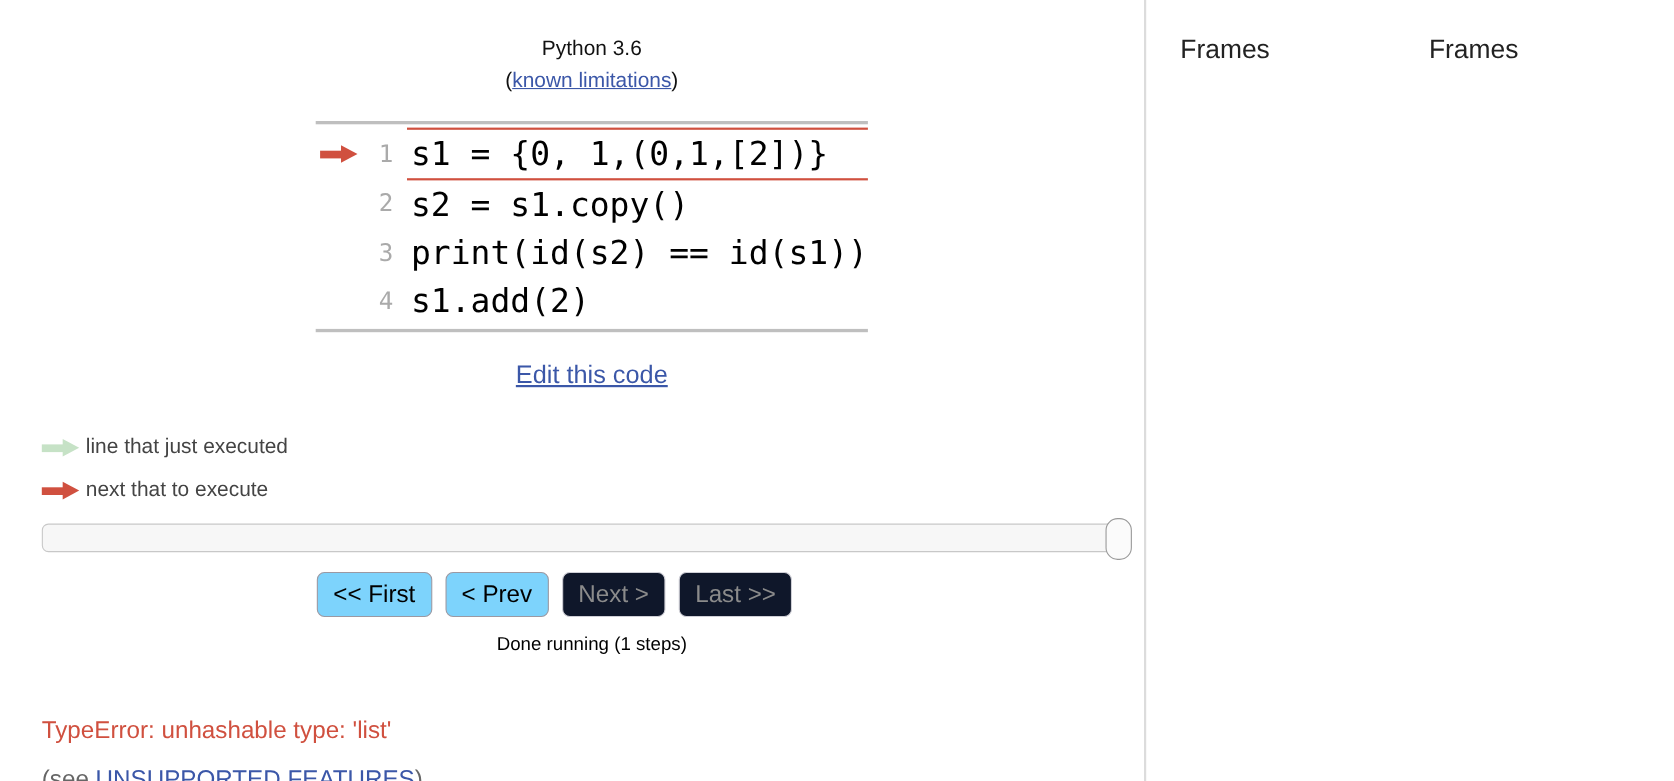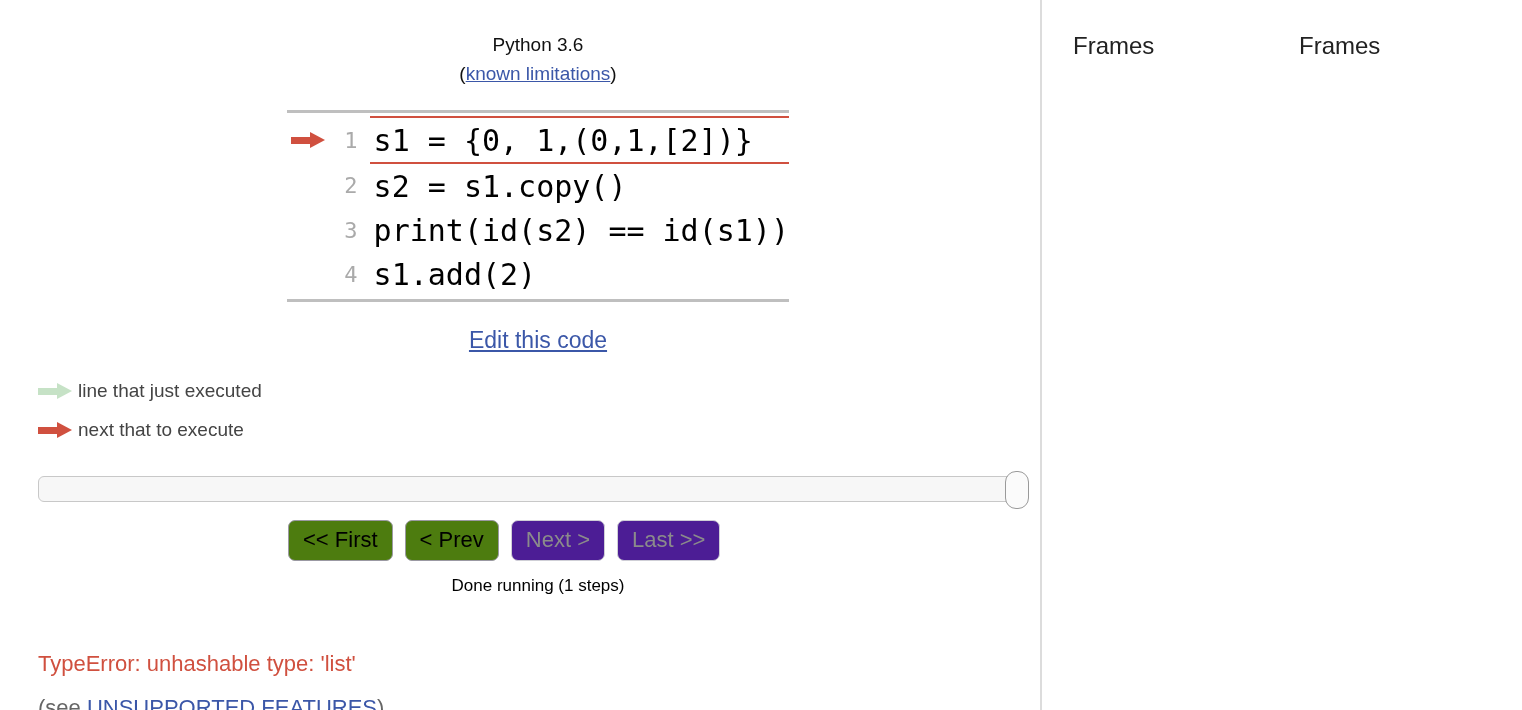--- a/index.html
+++ b/index.html
@@ -135,21 +135,21 @@
   #edit-code-link {
     font-size: 23px;
     color: #3b57a8;
     text-decoration: underline;
   }
 
   
   #legend {
     position: absolute;
     left: 38px;
-    top: 376px;
+    top: 392px;
   }
   .legend-row {
     display: flex;
     align-items: center;
     height: 30px;
     margin-bottom: 9px;
   }
   .legend-row .legend-icon {
     width: 40px;
     display: flex;
@@ -198,27 +198,27 @@
     line-height: 1;
     padding: 8px 14px 9px 14px;
     border-radius: 7px;
     box-sizing: border-box;
     height: 41px;
     display: flex;
     align-items: center;
     justify-content: center;
   }
   .nav-button.enabled {
-    background: #4d7c0f;
+    background: #7dd3fc;
     border: 1px solid #9b99a3;
     color: #000000;
     cursor: pointer;
   }
   .nav-button.disabled {
-    background: #4c1d95;
+    background: #0f172a;
     border: 1px solid #cfcfd6;
     color: #8b8b8b;
     cursor: default;
   }
 
   
   #status-line {
     position: absolute;
     left: 0;
     top: 576px;

